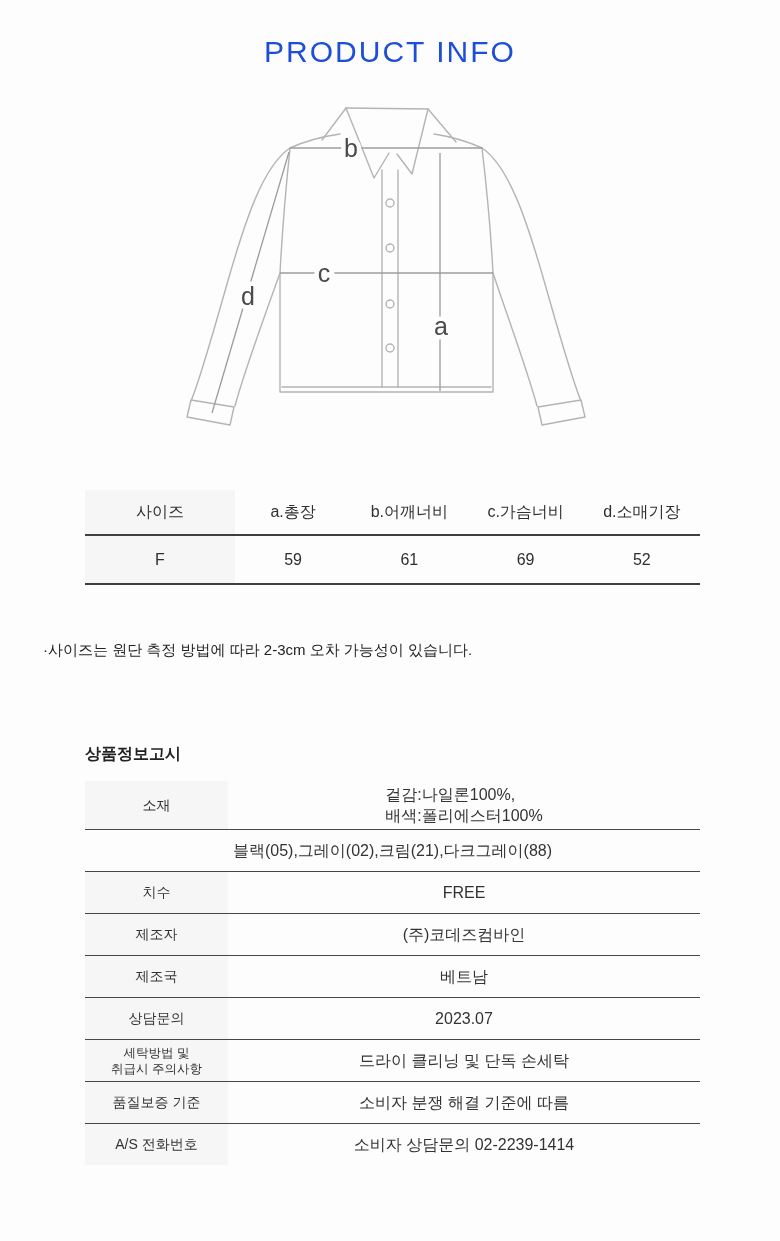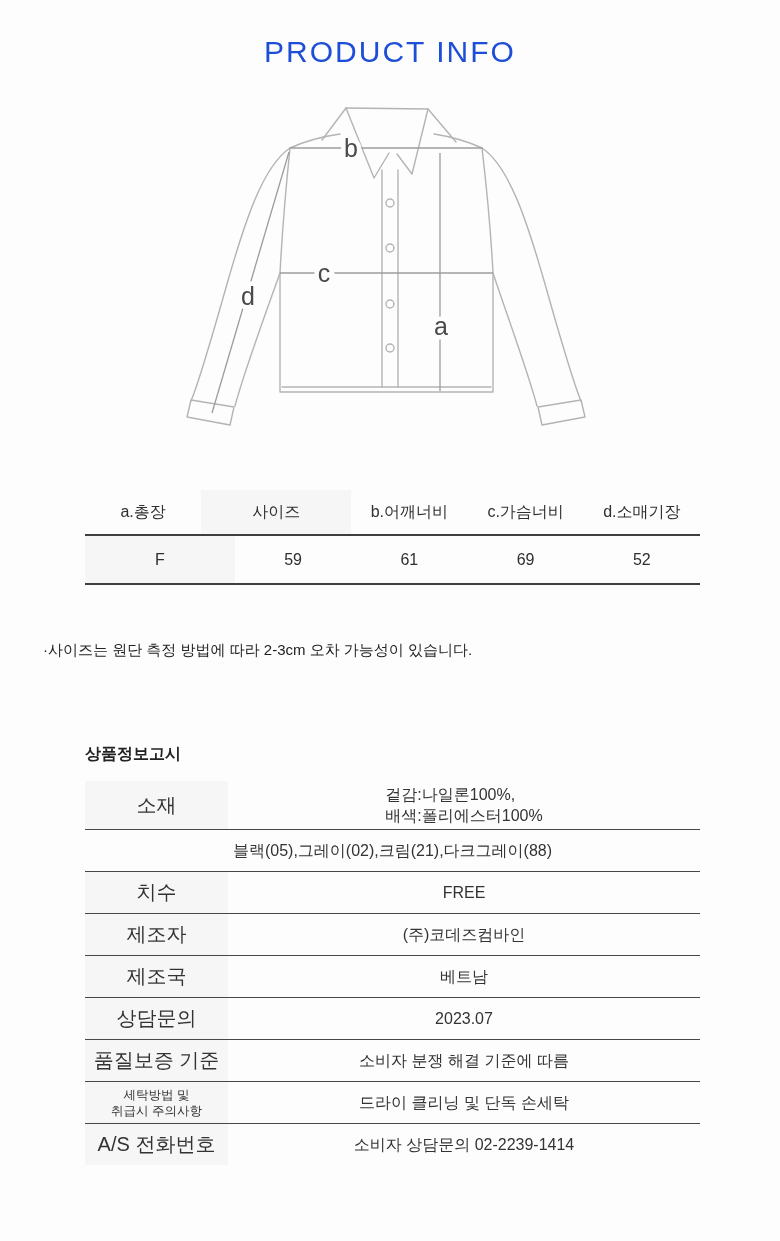--- a/index.html
+++ b/index.html
@@ -39,21 +39,21 @@
   .info-heading {
     margin: 82px 0 0 85px;
     font-size: 16px; font-weight: 700; color: #222; line-height: 20px;
   }
   .info-table { margin: 17px 80px 0 85px; }
   .it-row { display: flex; min-height: 42px; border-top: 1.5px solid #474747; }
   .it-row.no-top { border-top: none; }
   .it-label {
     flex: 0 0 143px; background: #f6f6f6;
     display: flex; align-items: center; justify-content: center;
-    text-align: center; font-size: 20px; color: #333;
+    text-align: center; font-size: 14px; color: #333;
     white-space: pre-line; line-height: 21px; padding: 3px 4px;
   }
   .it-label.small { font-size: 12.5px; line-height: 16px; }
   .it-value {
     flex: 1; display: flex; align-items: center; justify-content: center;
     text-align: left; font-size: 16px; color: #333;
     white-space: pre-line; line-height: 21px; padding: 3px 8px;
   }
   .measure-label {
     font-family: "Liberation Sans", "DejaVu Sans", sans-serif;
@@ -109,22 +109,22 @@
       <text class="measure-label" x="191" y="61">b</text>
       <text class="measure-label" x="164" y="186">c</text>
       <text class="measure-label" x="281" y="239">a</text>
       <text class="measure-label" x="88" y="209">d</text>
     </g>
   </svg>
 </div>
 
 <div class="size-table">
   <div class="st-row header">
+    <div class="st-cell first">사이즈</div>
     <div class="st-cell">a.총장</div>
-    <div class="st-cell first">사이즈</div>
     <div class="st-cell">b.어깨너비</div>
     <div class="st-cell">c.가슴너비</div>
     <div class="st-cell">d.소매기장</div>
   </div>
   <div class="st-row data">
     <div class="st-cell first">F</div>
     <div class="st-cell">59</div>
     <div class="st-cell">61</div>
     <div class="st-cell">69</div>
     <div class="st-cell">52</div>
@@ -156,25 +156,25 @@
   </div>
   <div class="it-row">
     <div class="it-label">제조국</div>
     <div class="it-value">베트남</div>
   </div>
   <div class="it-row">
     <div class="it-label">상담문의</div>
     <div class="it-value">2023.07</div>
   </div>
   <div class="it-row">
-    <div class="it-label">품질보증 기준</div>
-    <div class="it-value">소비자 분쟁 해결 기준에 따름</div>
-  </div>
-  <div class="it-row">
     <div class="it-label small">세탁방법 및
 취급시 주의사항</div>
     <div class="it-value">드라이 클리닝 및 단독 손세탁</div>
+  </div>
+  <div class="it-row">
+    <div class="it-label">품질보증 기준</div>
+    <div class="it-value">소비자 분쟁 해결 기준에 따름</div>
   </div>
   <div class="it-row">
     <div class="it-label">A/S 전화번호</div>
     <div class="it-value">소비자 상담문의  02-2239-1414</div>
   </div>
 </div>
 
 </body></html>

